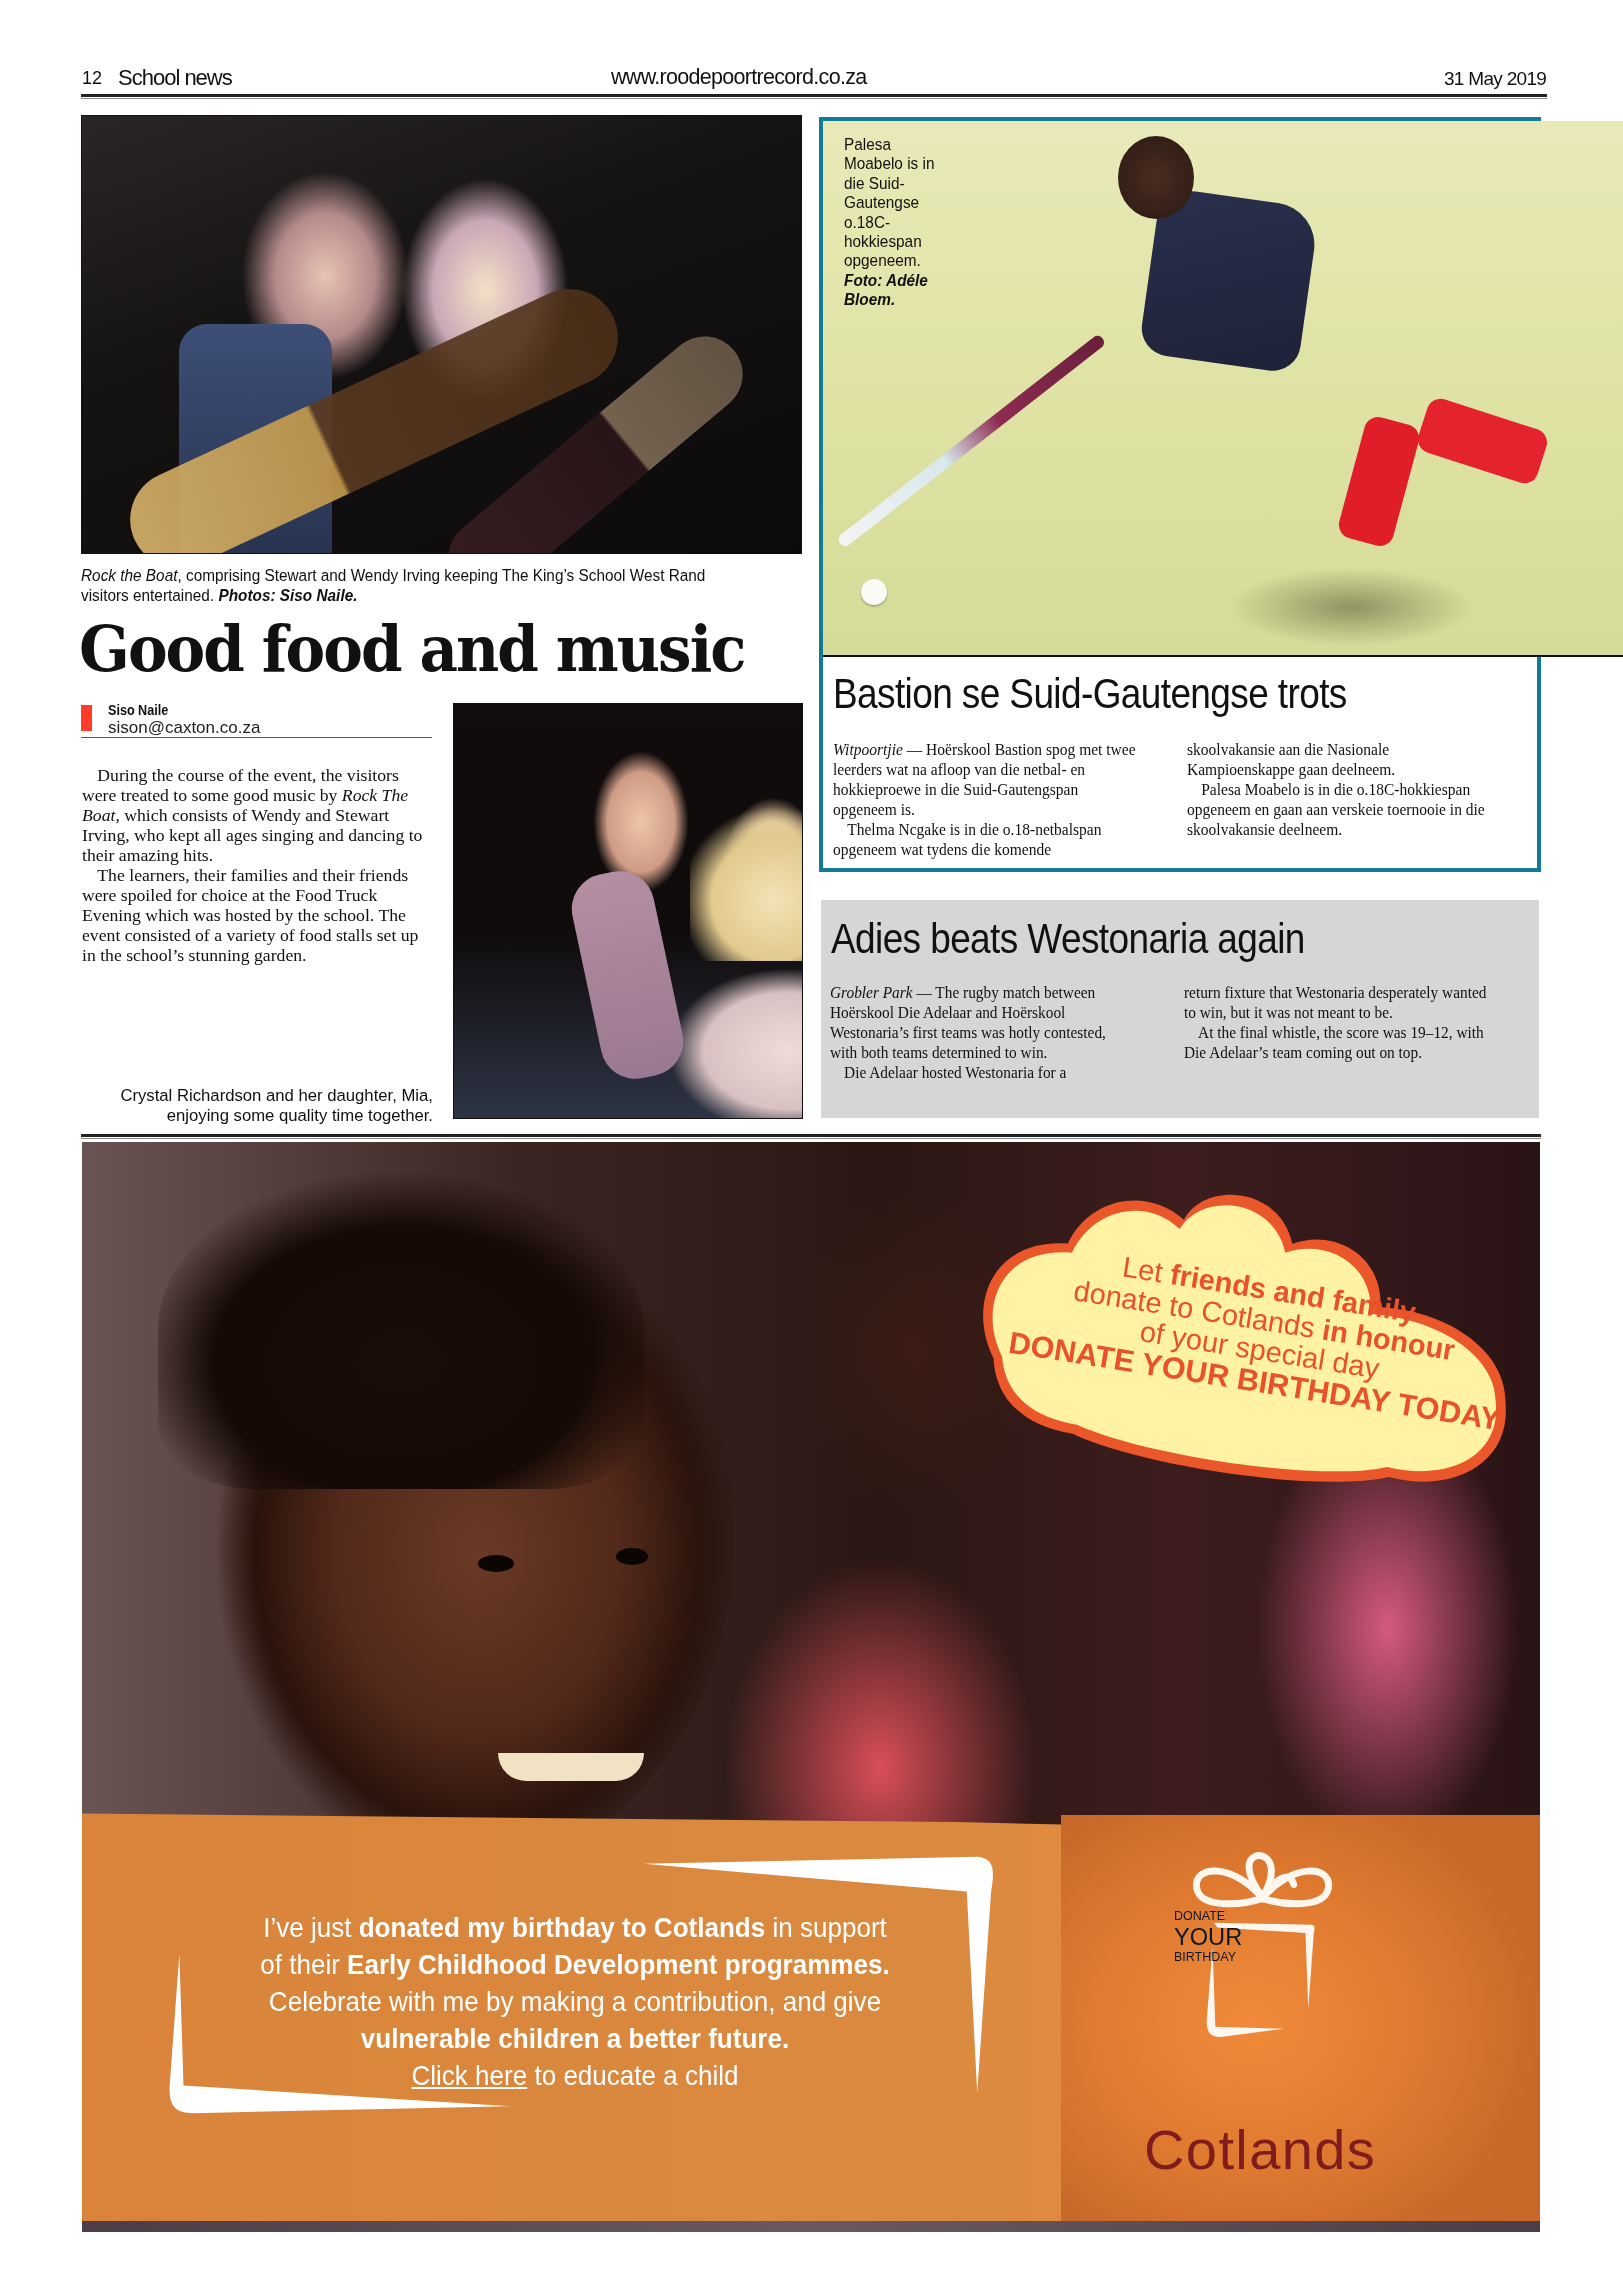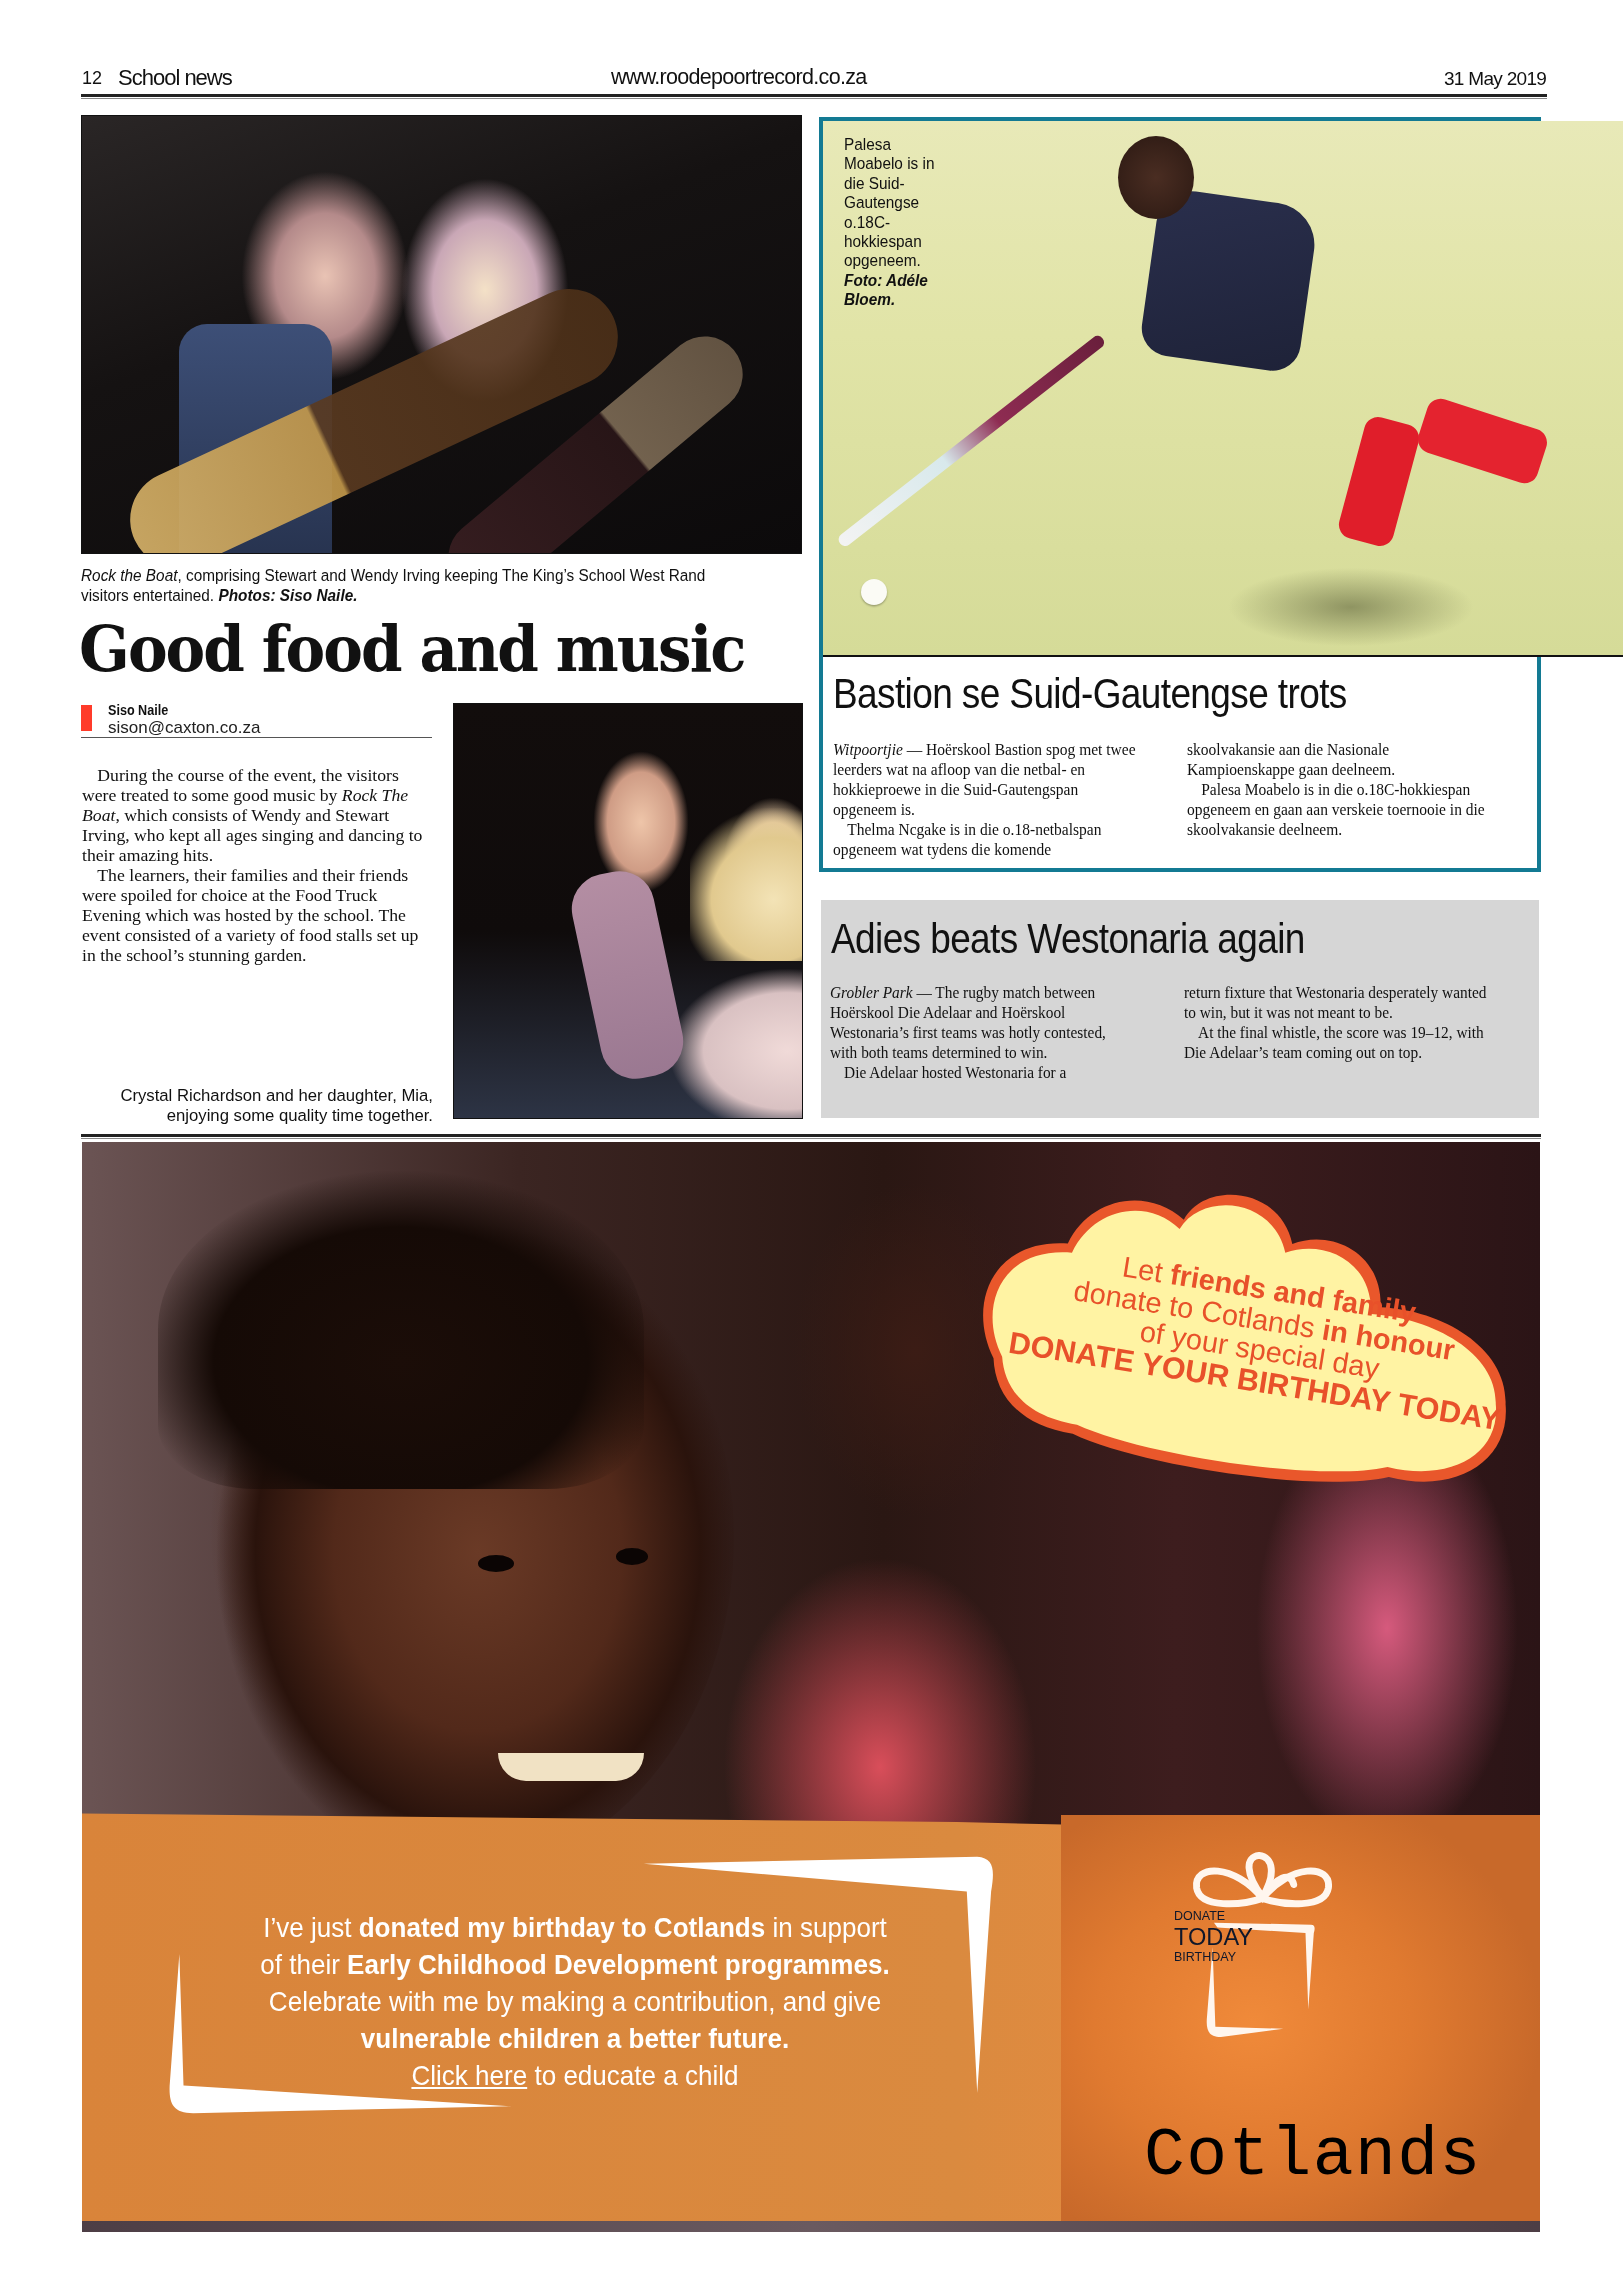--- a/index.html
+++ b/index.html
@@ -109,21 +109,21 @@
 
   .bracket-left { left: 83px; top: 805px; }
   .bracket-right { left: 534px; top: 694px; }
   .ad-copy { left: 111px; top: 767px; width: 764px; text-align: center; color: #ffffff; font-size: 28px; line-height: 37px; transform: scaleX(0.93); transform-origin: center top; }
   .ad-copy b { font-weight: bold; }
   .ad-copy .click { text-decoration: underline; cursor: pointer; }
 
   .gift-logo { left: 1097px; top: 694px; width: 167px; height: 208px; }
   .gift-text { left: 1092px; top: 767px; width: 97px; color: #0f172a; font-size: 12.5px; line-height: 15.3px; }
   .gift-text .mid { font-size: 23.6px; line-height: 26px; }
-  .cotlands { left: 1062px; top: 975px; color: #000000; font-size: 68px; letter-spacing: 1.4px; font-family: Liberation Mono, monospace; }
+  .cotlands { left: 1062px; top: 975px; color: #7f1d1d; font-size: 56px; letter-spacing: 1.4px; font-family: Liberation Sans, sans-serif; }
 
   .ad-bottom-strip { left: 0; top: 1079px; width: 1458px; height: 14px; background: linear-gradient(90deg, #4d3e45, #6a5a60, #4d3e45); }
 </style>
 </head>
 <body>
 
 <div class="abs mh-page">12</div>
 <div class="abs mh-section">School news</div>
 <div class="abs mh-url">www.roodepoortrecord.co.za</div>
 <div class="abs mh-date">31 May 2019</div>
@@ -245,20 +245,20 @@
       <path d="M120 90 C 80 40, 20 40, 25 75 C 30 105, 90 100, 120 90 Z"></path>
       <path d="M120 90 C 160 40, 220 40, 215 75 C 210 105, 150 100, 120 90 Z"></path>
       <path d="M120 88 C 95 55, 95 30, 115 28 C 135 30, 140 55, 120 88 Z"></path>
       <path d="M120 88 C 140 60, 160 50, 165 70"></path>
     </g>
     <path d="M50 125 L 190 128 C 196 128, 196 134, 194 140 L 186 250 L 182 140 L 55 132 Z" fill="#fff6ee"></path>
     <path d="M48 160 L 52 275 L 150 278 L 60 290 C 42 290, 38 280, 40 260 Z" fill="#fff6ee"></path>
   </svg>
   <div class="abs gift-text">
     <div>DONATE</div>
-    <div class="mid">TODAY</div>
+    <div class="mid">YOUR</div>
     <div>BIRTHDAY</div>
   </div>
   <div class="abs cotlands">Cotlands</div>
 
   <div class="abs ad-bottom-strip"></div>
 </div>
 
 
 </body></html>

